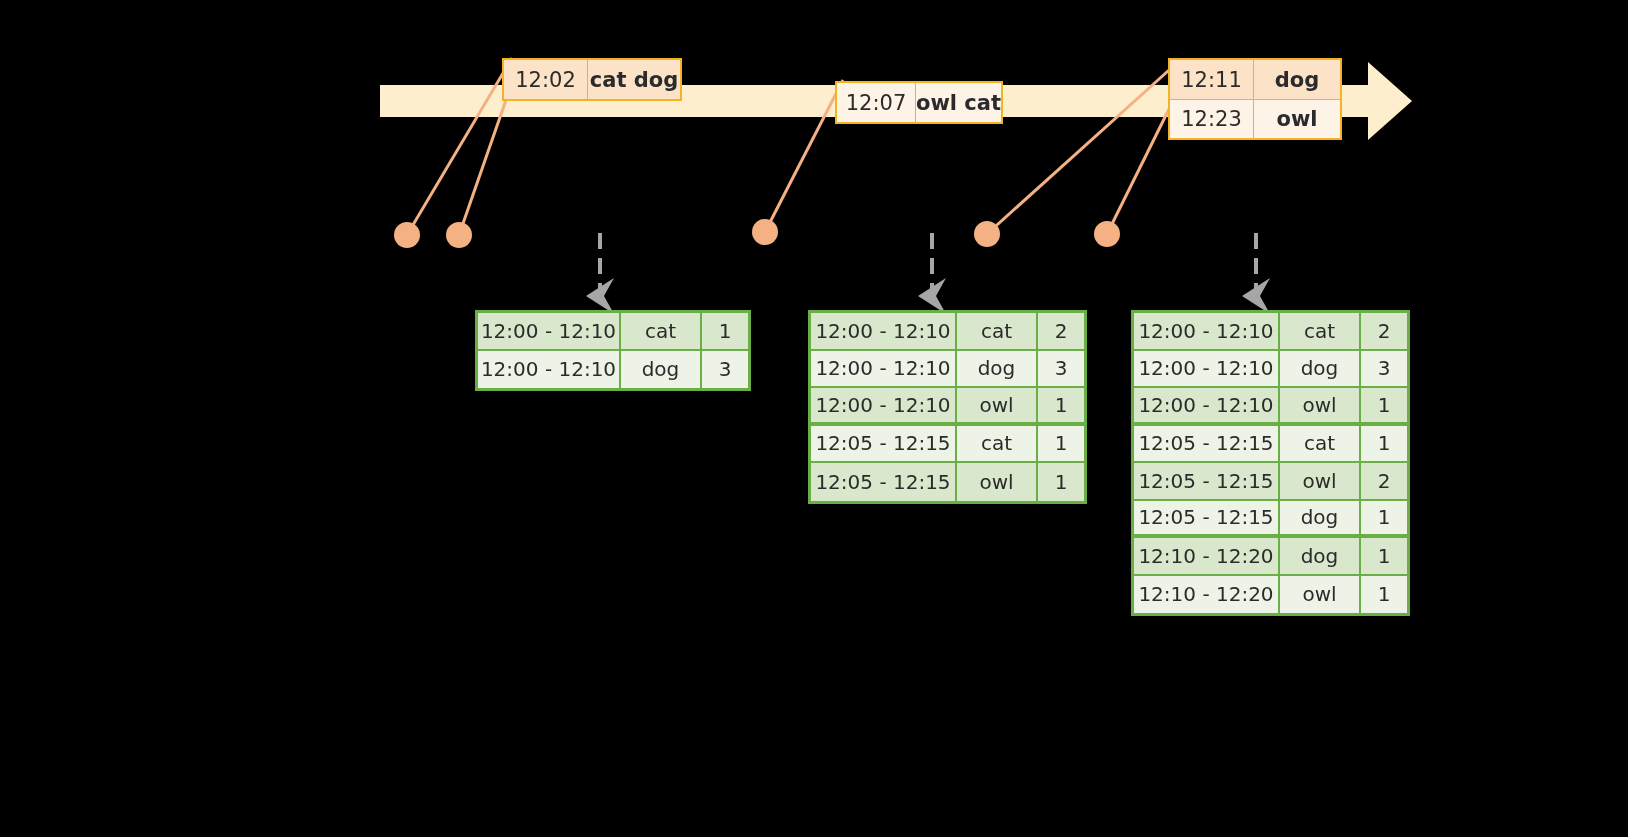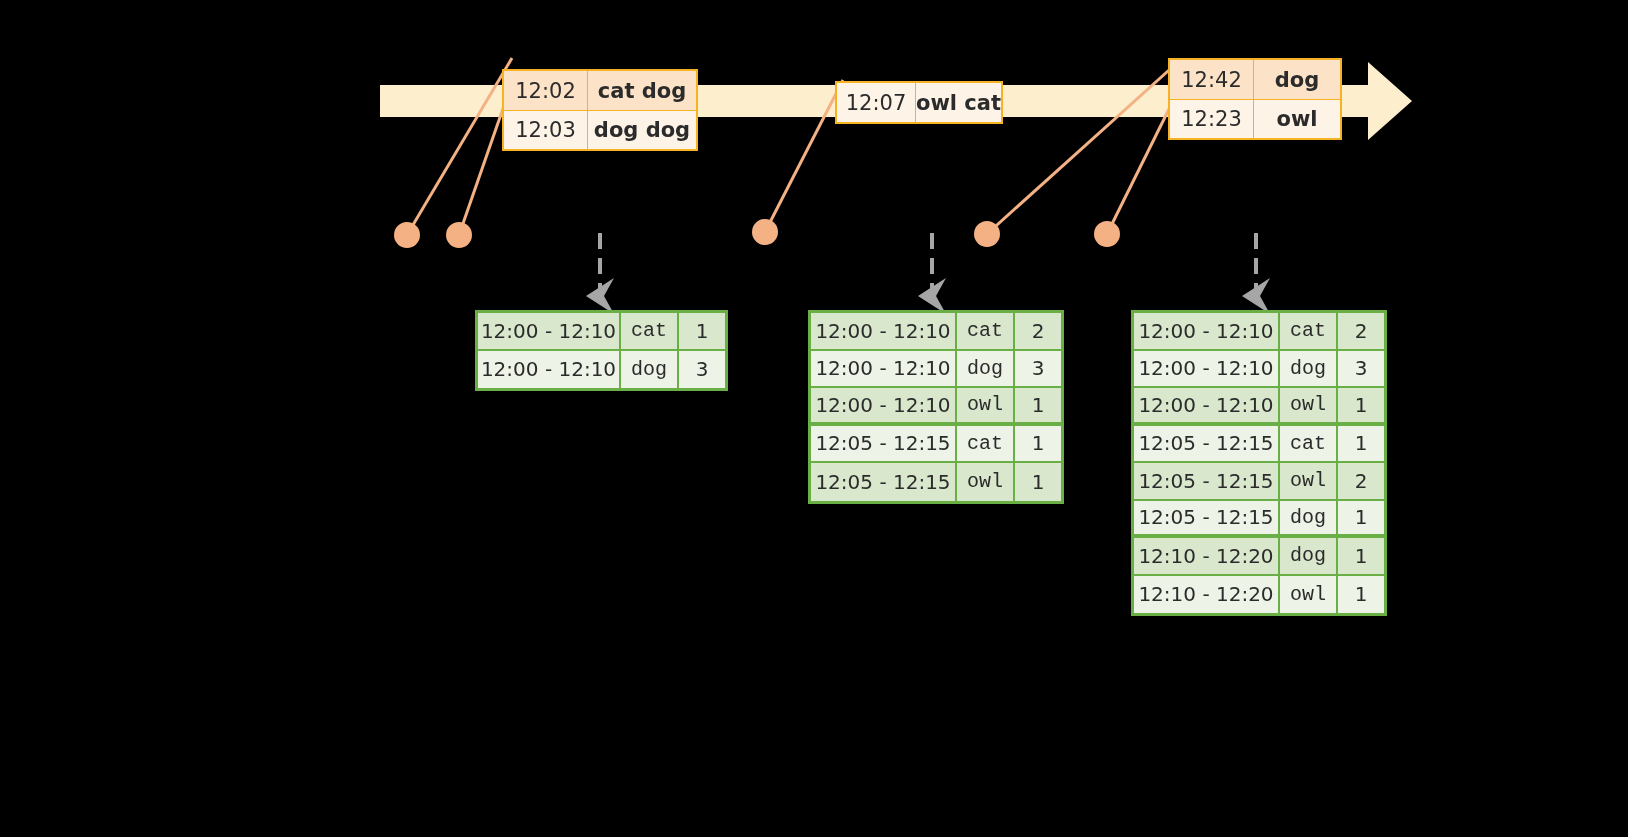--- a/index.html
+++ b/index.html
@@ -82,21 +82,21 @@
     font-size: 20px;
     color: #2b2b2b;
     box-sizing: border-box;
     border-right: 2px solid #6aae46;
     border-bottom: 2px solid #6aae46;
     white-space: nowrap;
   }
   .res-cell:last-child { border-right: none; }
   .res-row:last-child .res-cell { border-bottom: none; }
   .res-cell.win   { flex: 0 0 auto; }
-  .res-cell.key   { width: 58px; font-family: Liberation Mono, monospace; }
+  .res-cell.key   { width: 81px; }
   .res-cell.count { width: 46px; }
   .band-dark  .res-cell { background: #d9e7cc; }
   .band-light .res-cell { background: #edf3e7; }
   .group-end .res-cell { border-bottom: 4px solid #6aae46; }
 </style>
 </head>
 <body>
 
 <div id="stage">
 
@@ -128,39 +128,35 @@
     </g>
 
     <g stroke="#a6a6a6" stroke-width="4" stroke-dasharray="16 9" fill="none">
       <line x1="600" y1="233" x2="600" y2="296" marker-end="url(#dash-head)"></line>
       <line x1="932" y1="233" x2="932" y2="296" marker-end="url(#dash-head)"></line>
       <line x1="1256" y1="233" x2="1256" y2="296" marker-end="url(#dash-head)"></line>
     </g>
   </svg>
 
   <div id="overlay">
-      <div class="event-box" style="left: 502px; top: 69px; width: 196px;">
+      <div class="event-box" style="left: 502px; top: 58px; width: 180px;">
         <div class="event-row shade-a">
           <div class="event-cell time">12:02</div>
           <div class="event-cell payload">cat dog</div>
-        </div>
-        <div class="event-row shade-b">
-          <div class="event-cell time">12:03</div>
-          <div class="event-cell payload">dog dog</div>
         </div>
       </div>
       <div class="event-box" style="left: 835px; top: 81px; width: 168px;">
         <div class="event-row shade-b">
           <div class="event-cell time">12:07</div>
           <div class="event-cell payload">owl cat</div>
         </div>
       </div>
       <div class="event-box" style="left: 1168px; top: 58px; width: 174px;">
         <div class="event-row shade-a">
-          <div class="event-cell time">12:42</div>
+          <div class="event-cell time">12:11</div>
           <div class="event-cell payload">dog</div>
         </div>
         <div class="event-row shade-b">
           <div class="event-cell time">12:23</div>
           <div class="event-cell payload">owl</div>
         </div>
       </div>
       <div class="result-table" style="left: 475px; top: 310px;">
         <div class="res-row band-dark">
           <div class="res-cell win" style="width: 143px;">12:00 - 12:10</div>

